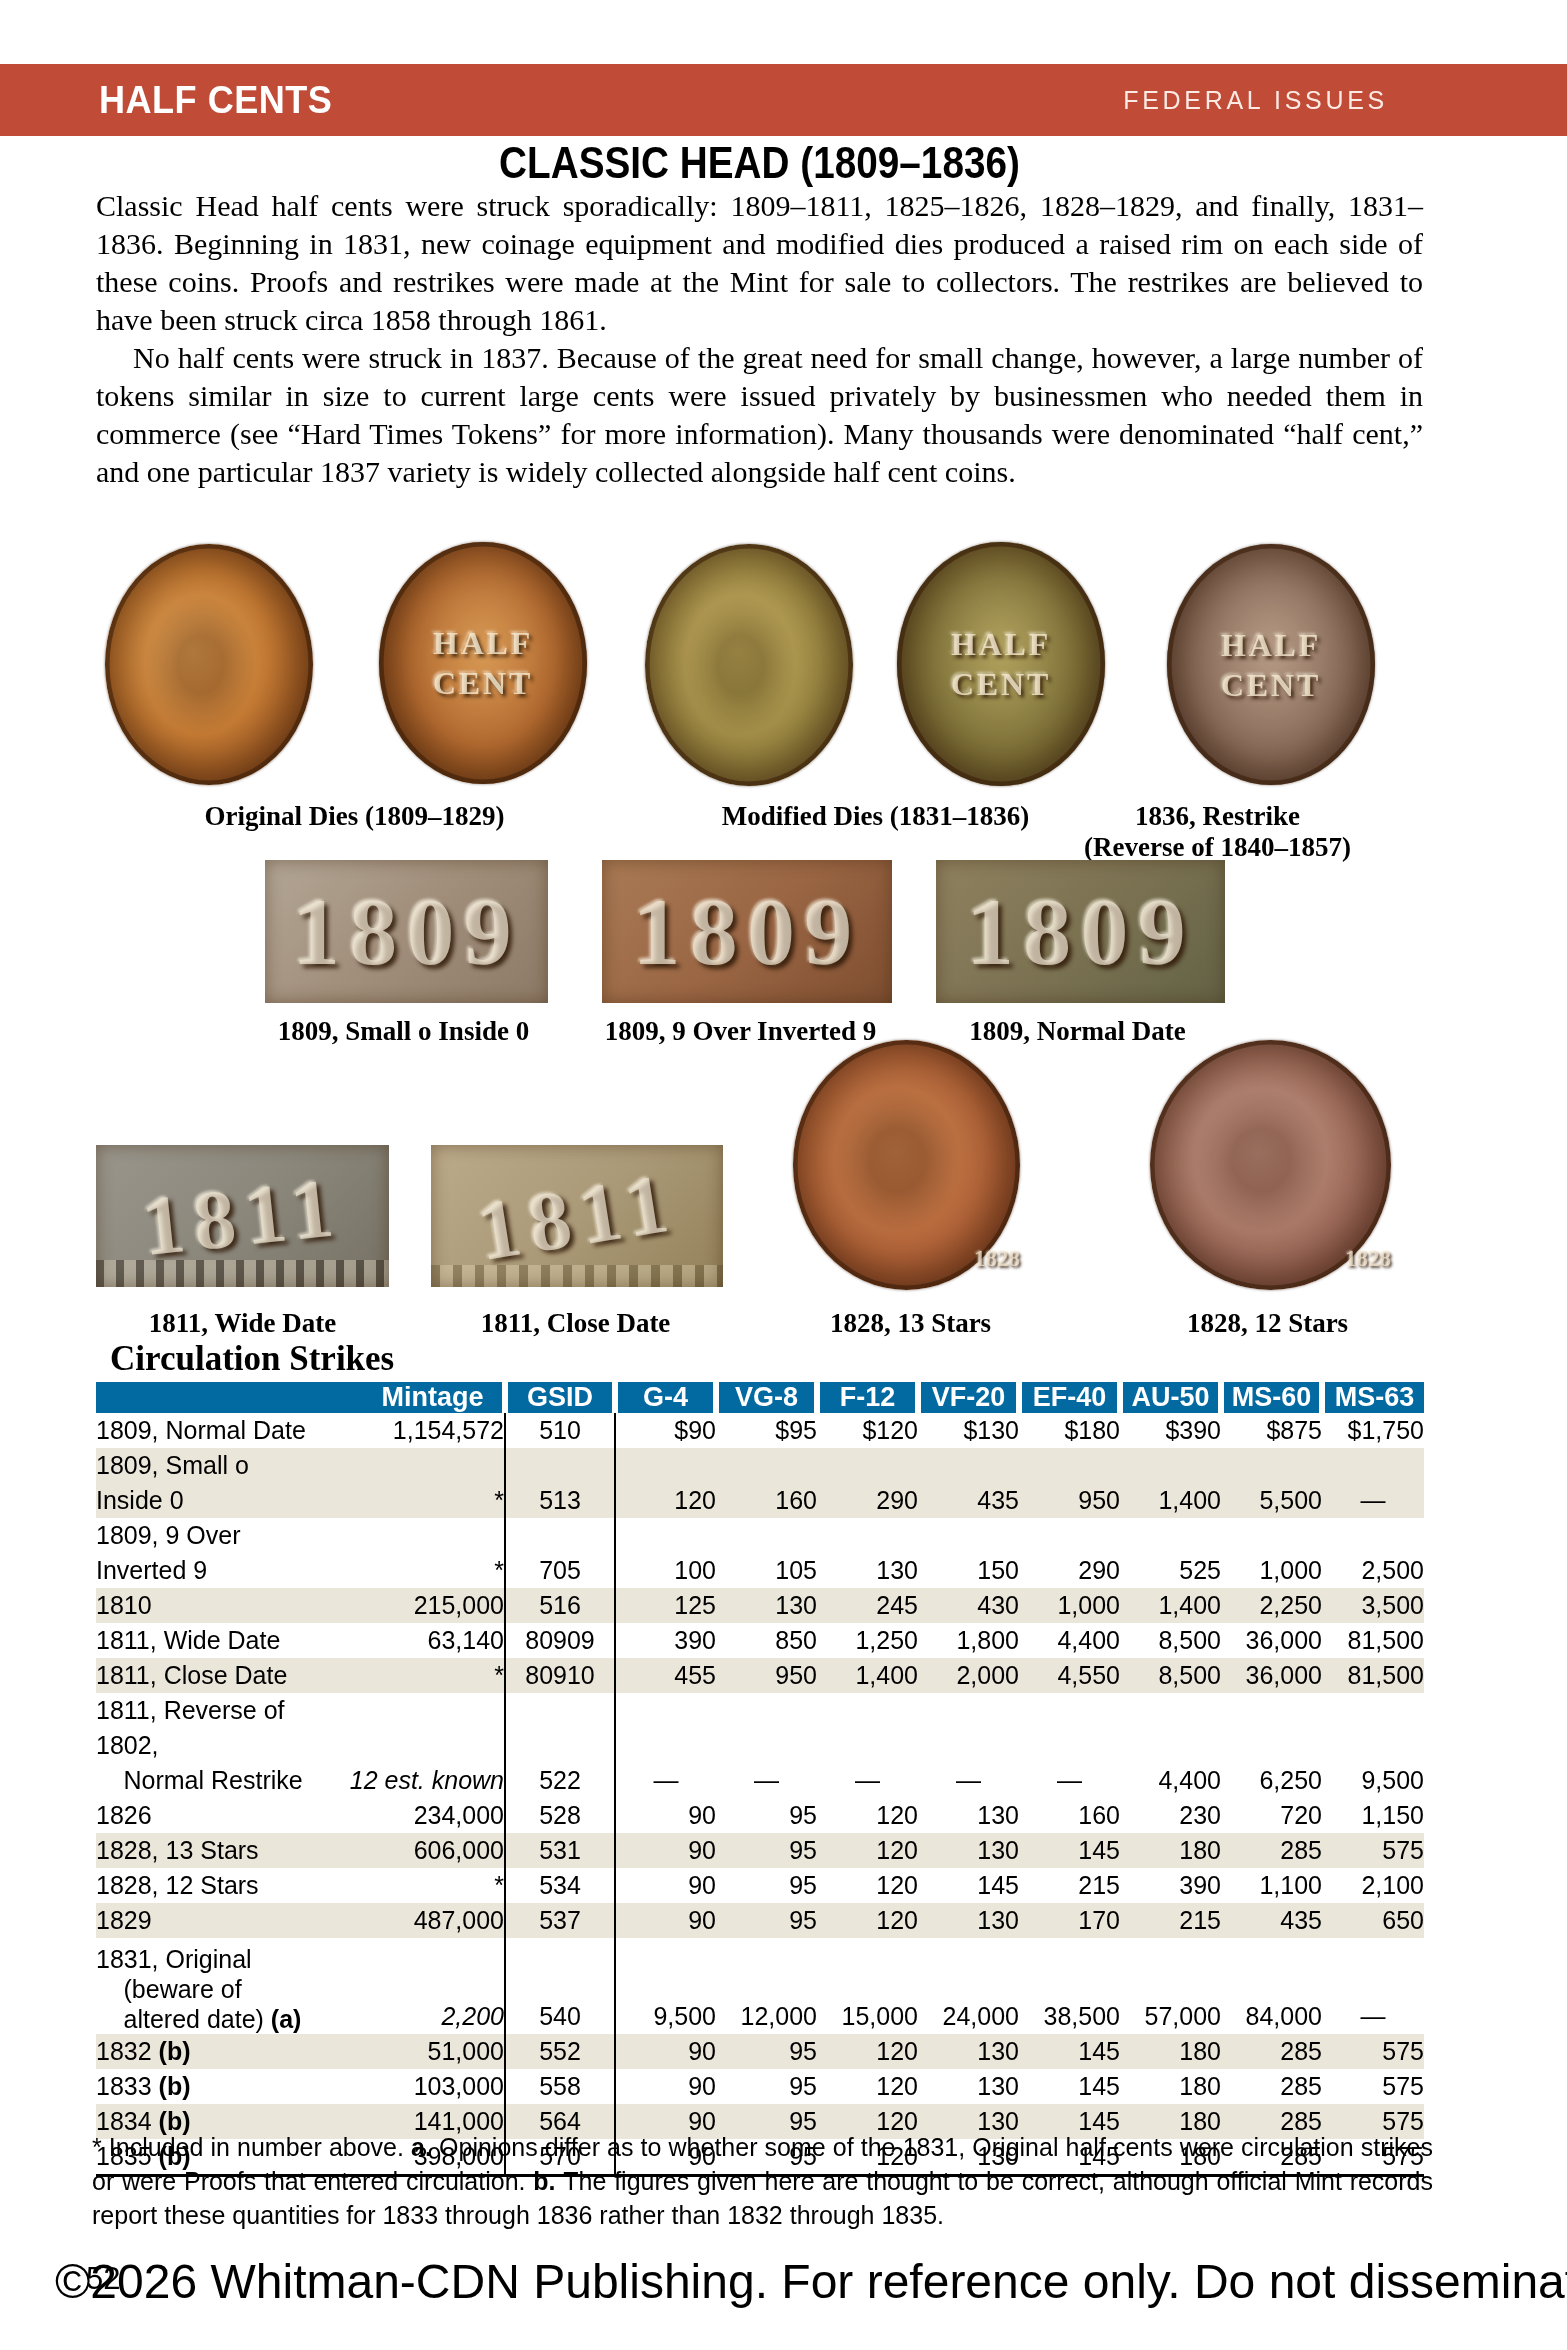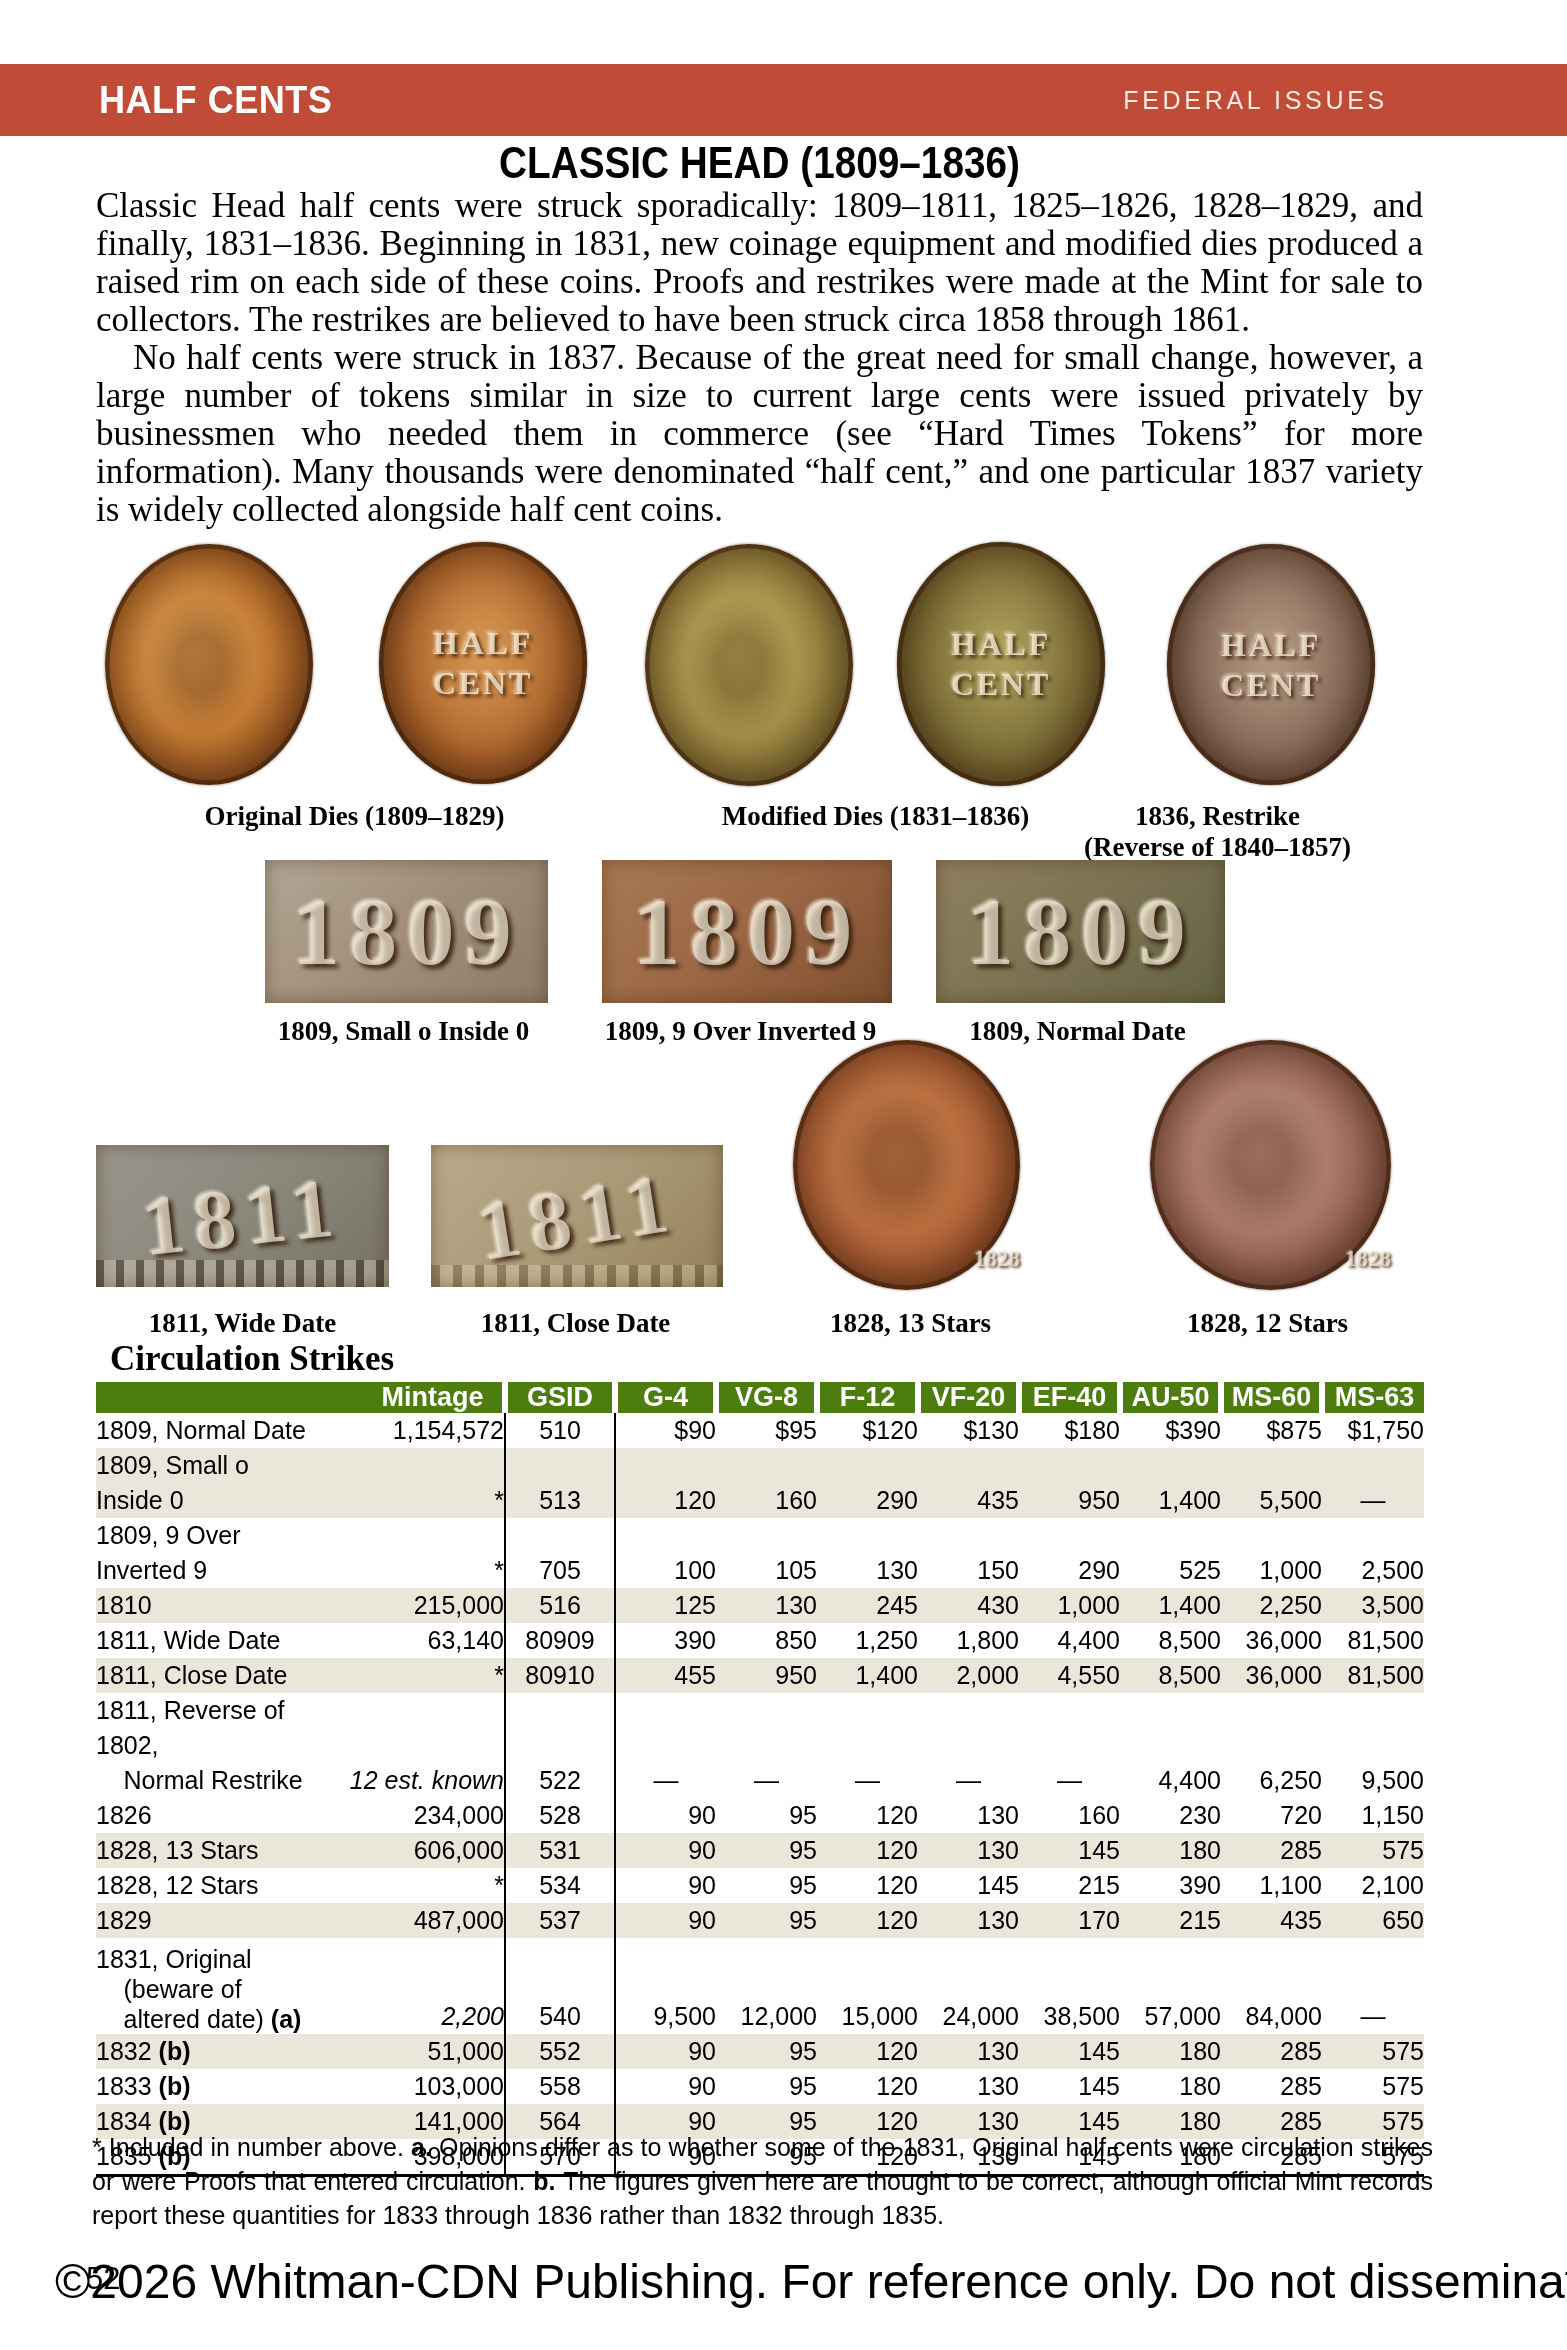--- a/index.html
+++ b/index.html
@@ -16,21 +16,21 @@
                  transform-origin:left center; color:#fff; font-family:"Liberation Sans",sans-serif;
                  font-weight:bold; font-size:38px; letter-spacing:0.5px; }
   .header-right { position:absolute; right:180px; top:50%; transform:translateY(-50%);
                   color:rgba(255,243,238,.95); font-family:"Liberation Sans",sans-serif;
                   font-size:25px; letter-spacing:3.7px; }
 
   
   .page-title { left:96px; top:138px; width:1327px; text-align:center;
                 font-family:"Liberation Sans",sans-serif; font-weight:bold; font-size:44px;
                 transform:scaleX(.88); transform-origin:center; white-space:nowrap; }
-  .bodytext { left:96px; top:187px; width:1327px; font-size:35px; line-height:38px;
+  .bodytext { left:96px; top:187px; width:1327px; font-size:30px; line-height:38px;
               text-align:justify; }
   .bodytext p { margin:0; }
   .bodytext p.indent { text-indent:37px; }
 
   
   .coin { position:absolute; border-radius:50%;
           box-shadow: inset 0 0 0 4.6px rgba(55,28,8,.55), inset 0 0 44px 9.2px rgba(50,22,4,.55), 0 0 2.8px rgba(40,20,5,.6);
           display:flex; align-items:center; justify-content:center; }
   .coin-legend { white-space:pre-line; text-align:center; font-family:"Liberation Serif",serif;
                  font-weight:bold; font-size:32px; line-height:40px; letter-spacing:2.8px;
@@ -85,21 +85,21 @@
   .caption { position:absolute; text-align:center; font-family:"Liberation Serif",serif;
              font-weight:bold; font-size:27px; line-height:31px; }
 
   .section-heading { left:96px; top:1339px; font-family:"Liberation Serif",serif;
              font-weight:bold; font-size:35px;margin-left:14px; }
 
   
   .price-table-wrap { left:96px; top:1382px; }
   table.price { border-collapse:collapse; table-layout:fixed; width:1328px;
                 font-family:"Liberation Sans",sans-serif; border-bottom:3.7px solid #000; }
-  table.price th { background:#4d7c0f; color:#fff; font-weight:bold; font-size:27px; height:26px;
+  table.price th { background:#0369a1; color:#fff; font-weight:bold; font-size:27px; height:26px;
                    text-align:center; padding:0; }
   table.price th + th { border-left:6.4px solid #fff; }
   table.price th.th-first { text-align:right; padding-right:18.4px; }
   table.price td { padding:0; font-size:25px; line-height:35px; vertical-align:bottom; }
   td.label-cell { text-align:left; padding-left:7.3px; }
   td.label-cell .cont { padding-left:27.5px; }
   tr.multi td.label-cell div { line-height:30px; }
   tr.multi td.label-cell div:first-child { padding-top:5.5px; }
   td.mintage-cell { text-align:right; padding-right:13px; border-right:2.8px solid #000; }
   td.mintage-cell.italic { font-style:italic; }

